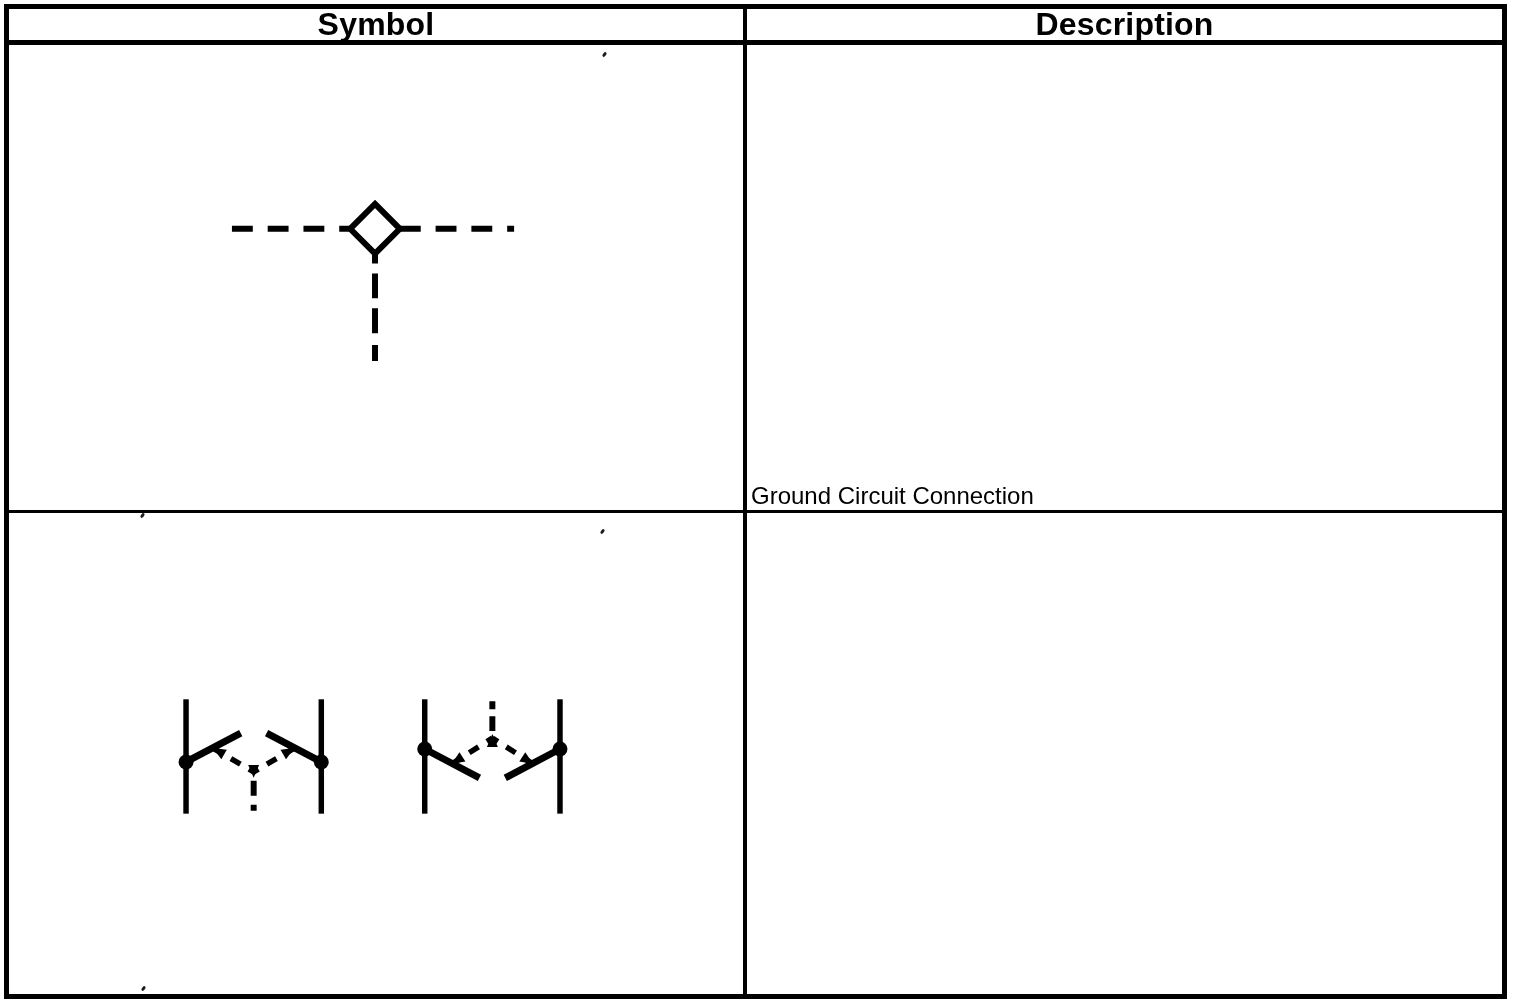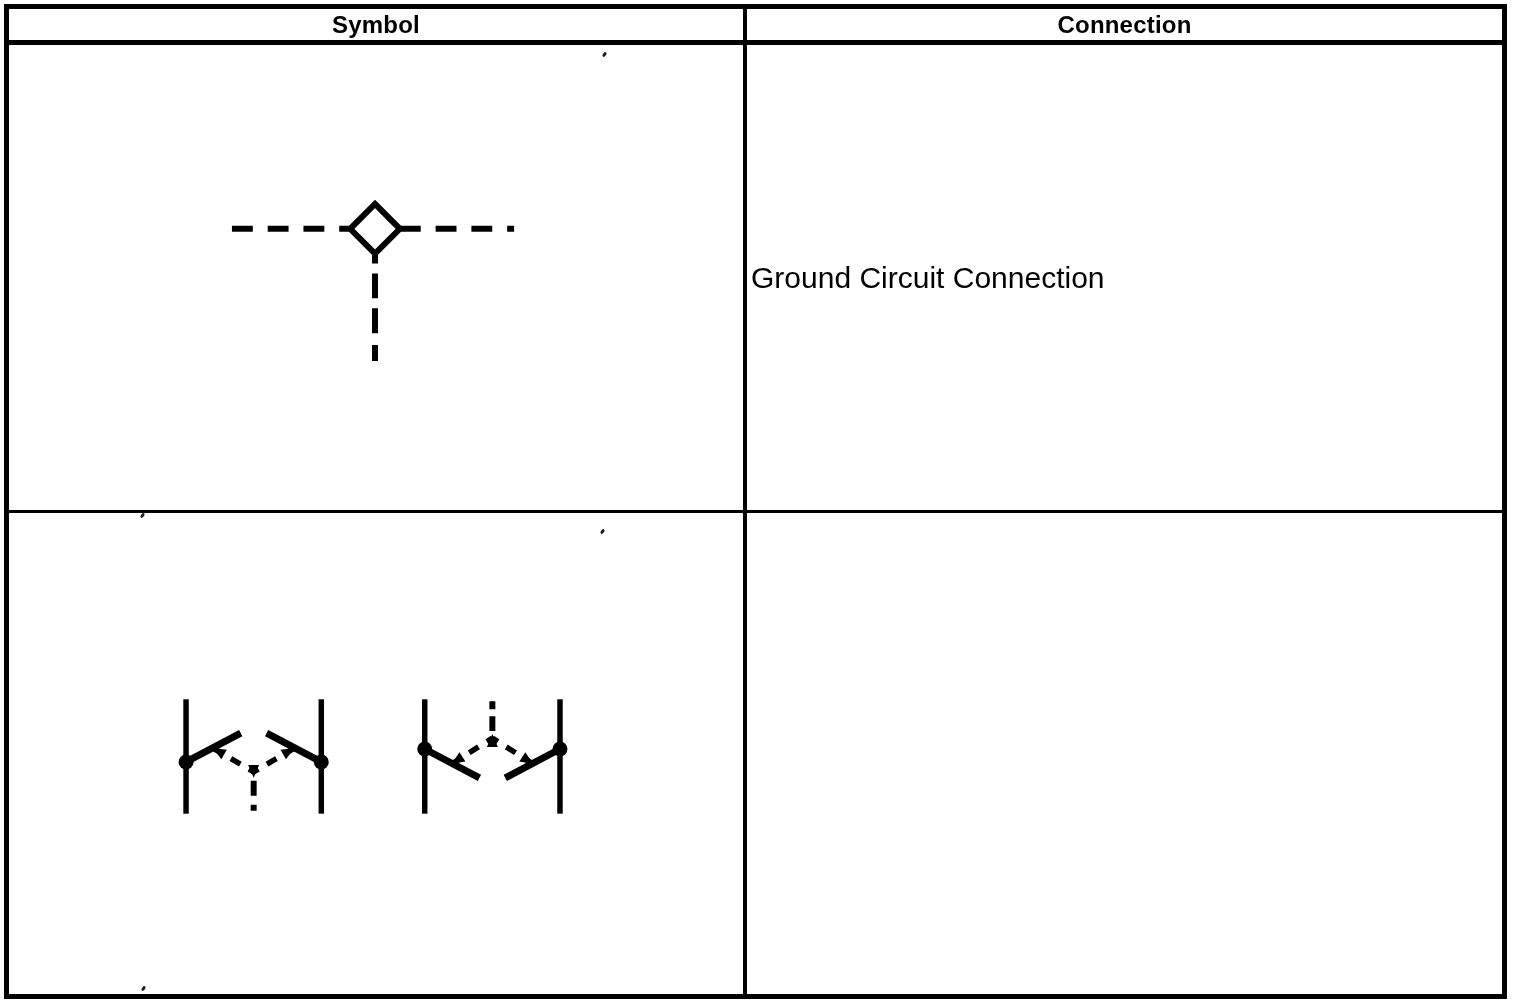--- a/index.html
+++ b/index.html
@@ -27,28 +27,28 @@
     background: #fff;
   }
   .cell { background: #fff; overflow: hidden; }
   .col1 { border-right: 4px solid #000; }
   .hdr {
     border-bottom: 5px solid #000;
     display: flex;
     align-items: center;
     justify-content: center;
     font-weight: bold;
-    font-size: 24px;
+    font-size: 32px;
     letter-spacing: 0.2px;
   }
   .r1 { border-bottom: 3px solid #000; }
   .desc {
     display: flex;
-    align-items: center;
-    font-size: 30px;
+    align-items: flex-end;
+    font-size: 24px;
     padding-left: 4px;
   }
   .sym svg { display: block; width: 100%; height: 100%; }
   .stroke { stroke: #000; fill: none; stroke-linecap: butt; }
   .fillb { fill: #000; stroke: none; }
   .speck {
     position: absolute;
     width: 3px;
     height: 5px;
     background: #1c1c1c;
@@ -58,21 +58,21 @@
 </style>
 </head>
 <body>
 
 <div class="symbol-table">
 
   <div class="cell hdr col1">
     <span>Symbol</span>
   </div>
   <div class="cell hdr">
-    <span>Connection</span>
+    <span>Description</span>
   </div>
 
   <div class="cell sym col1 r1">
     <svg viewBox="0 0 738 468" xmlns="http://www.w3.org/2000/svg">
       <line class="stroke" x1="224" y1="185" x2="343" y2="185" stroke-width="6" stroke-dasharray="21 15"></line>
       <line class="stroke" x1="393" y1="185" x2="508" y2="185" stroke-width="6" stroke-dasharray="21 15"></line>
       <path class="stroke" d="M368,160 L393,185 L368,210 L343,185 Z" stroke-width="6" fill="#ffffff"></path>
       <line class="stroke" x1="368" y1="210" x2="368" y2="318" stroke-width="6" stroke-dasharray="10 10 25 10 25 12 18"></line>
     </svg>
   </div>

